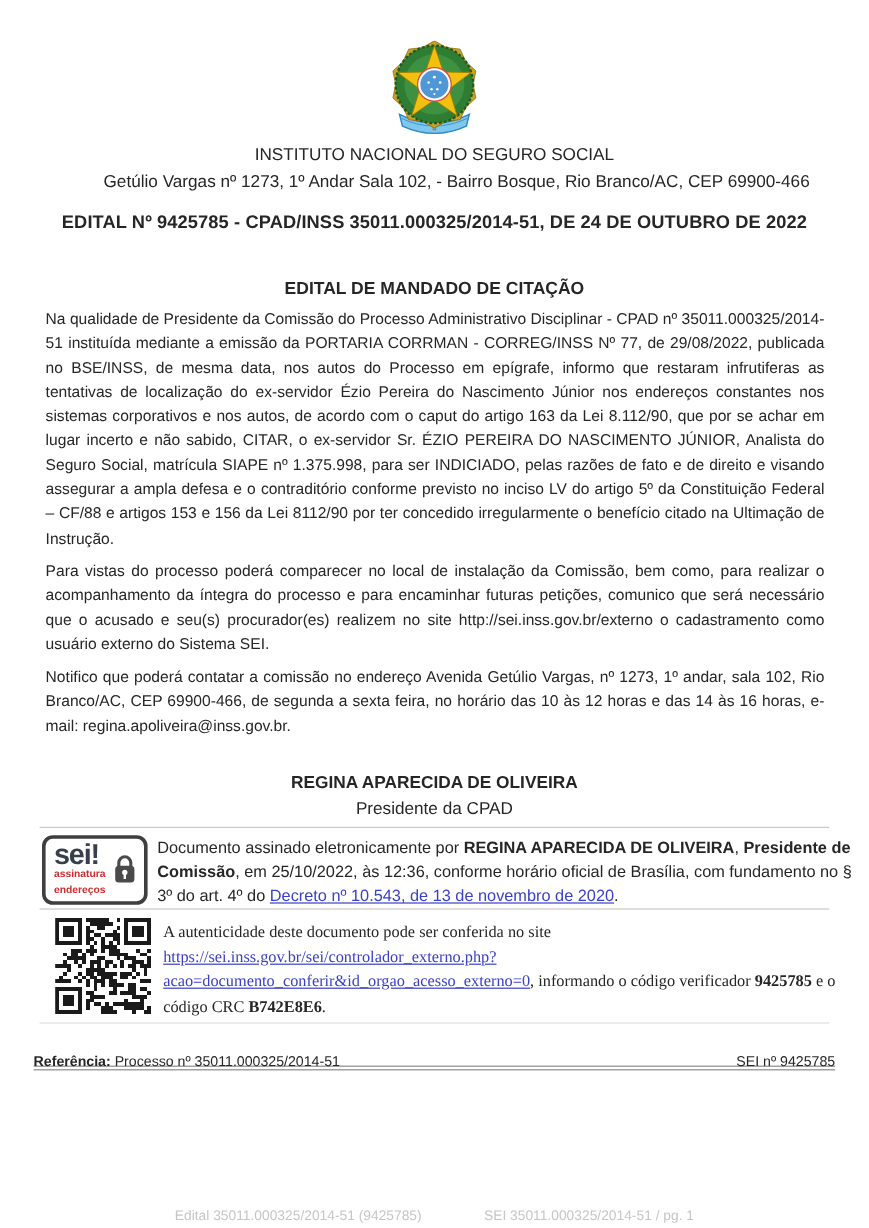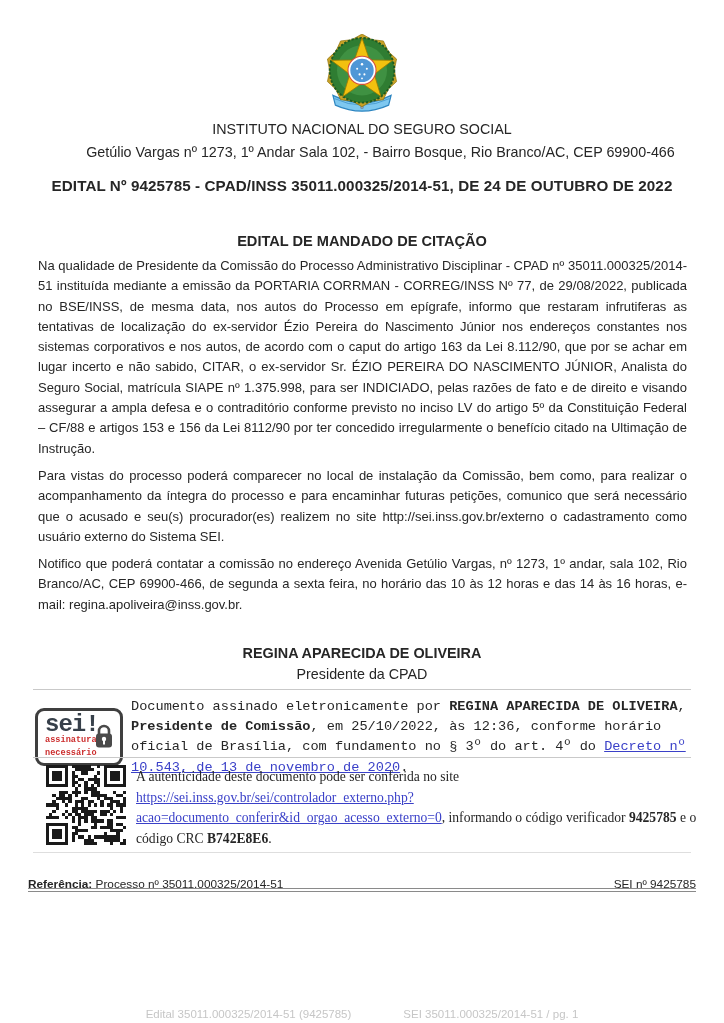--- a/index.html
+++ b/index.html
@@ -15,21 +15,21 @@
   .org-addr{top:144px;font-size:14.3px;padding-left:37px;}
   .edital-title{top:177px;font-size:15.2px;font-weight:bold;letter-spacing:.1px;}
   .doc-heading{top:233px;font-size:14.6px;font-weight:bold;}
   .body-text{top:256px;left:38px;width:649px;font-size:13px;line-height:20.3px;}
   .body-text p{margin:0 0 7px 0;text-align:justify;}
   .sig-block{top:643px;}
   .sig-name{font-size:14.4px;font-weight:bold;line-height:21px;}
   .sig-role{font-size:14.3px;line-height:21px;}
   .sep{position:absolute;left:33px;width:658px;border-top:1px solid #c9c9c9;height:0;}
   .sep1{top:689px;} .sep2{top:757px;} .sep3{top:852px;border-top-color:#dedede;}
-  .sei-row{top:696px;left:35px;display:flex;align-items:center;font-family:Liberation Mono, monospace;}
+  .sei-row{top:696px;left:35px;display:flex;align-items:flex-start;}
   .sei-badge{
     width:82px;height:52px;border:3px solid #3f3f3f;border-radius:9px;flex:0 0 auto;
     position:relative;background:#fff;
   }
   .sei-word{position:absolute;left:7px;top:1px;font-size:24px;font-weight:bold;color:#37404a;letter-spacing:-1px;line-height:26px;}
   .sei-sub{position:absolute;left:7px;font-size:8.6px;font-weight:bold;line-height:9.5px;}
   .sei-sub.s1{top:25px;} .sei-sub.s2{top:38px;}
   .sei-lock{position:absolute;right:5px;top:12px;}
   .rich{font-size:13.6px;line-height:20.2px;margin:1px 0 0 8px;width:580px;}
   .qr-row{top:765px;left:46px;display:flex;align-items:flex-start;font-family:Liberation Serif, serif;}
@@ -85,21 +85,21 @@
     <div class="sig-name">REGINA APARECIDA DE OLIVEIRA</div>
     <div class="sig-role">Presidente da CPAD</div>
   </div>
 
   <div class="sep sep1"></div>
 
   <div class="abs sei-row">
     <div class="sei-badge">
       <div class="sei-word">sei!</div>
       <div class="sei-sub s1 sei-red" style="color: rgb(204, 46, 46);">assinatura</div>
-      <div class="sei-sub s2 sei-red" style="color: rgb(204, 46, 46);">necessário</div>
+      <div class="sei-sub s2 sei-red" style="color: rgb(204, 46, 46);">endereços</div>
       <svg class="sei-lock" width="22" height="27" viewBox="0 0 22 27" aria-hidden="true">
         <path d="M6 11 V8 a5 5 0 0 1 10 0 v3" fill="none" stroke="#4a4a4a" stroke-width="2.6"></path>
         <rect x="3" y="10.5" width="16" height="14" rx="3" fill="#4a4a4a"></rect>
         <circle cx="11" cy="16" r="2.2" fill="#fff"></circle>
         <rect x="10" y="17" width="2" height="4.5" fill="#fff"></rect>
       </svg>
     </div>
     <p class="rich"><span>Documento assinado eletronicamente por </span><span class="run" style="font-weight: bold;">REGINA APARECIDA DE OLIVEIRA</span><span>, </span><span class="run" style="font-weight: bold;">Presidente de Comissão</span><span>, em 25/10/2022, às 12:36, conforme horário oficial de Brasília, com fundamento no § 3º do art. 4º do </span><a class="lnk" href="#" style="color: rgb(58, 64, 200);">Decreto nº 10.543, de 13 de novembro de 2020</a><span>.</span></p>
   </div>
 

